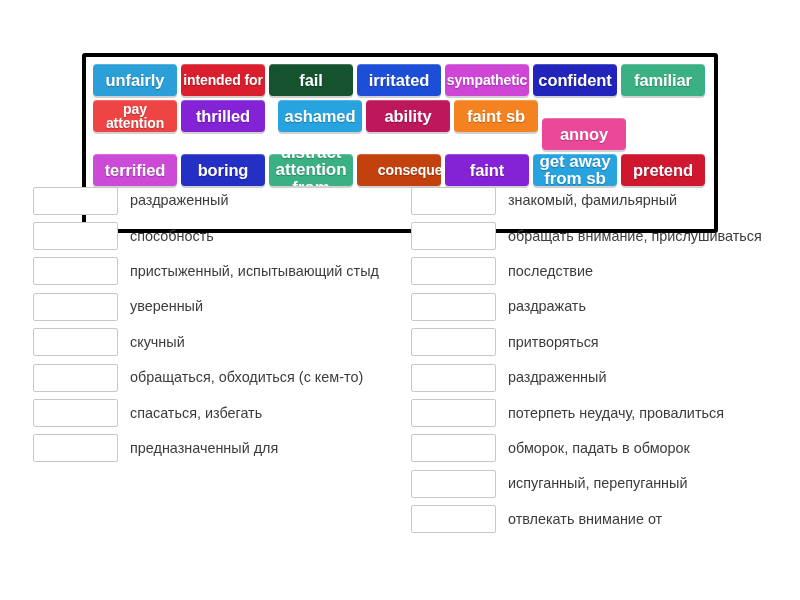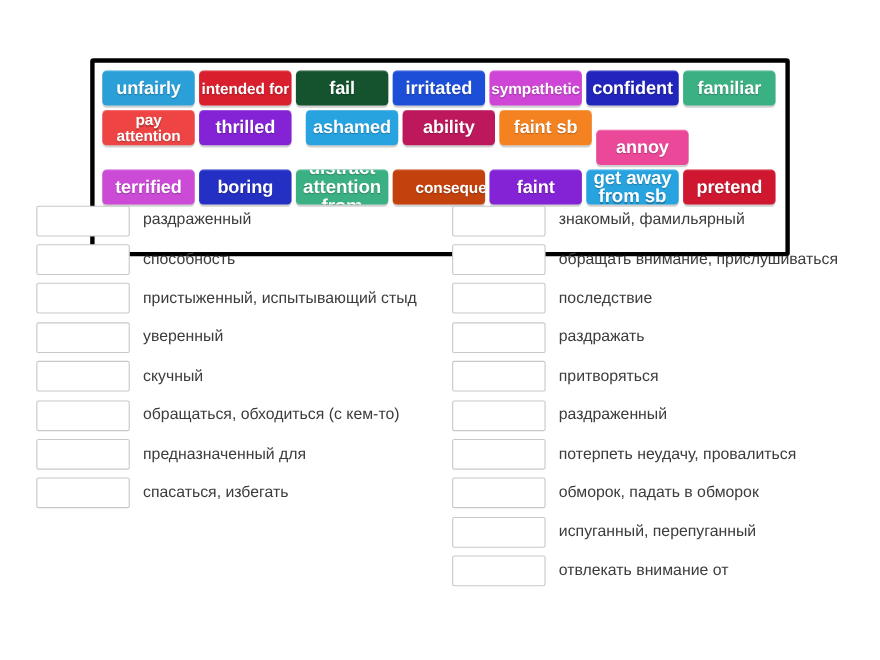--- a/index.html
+++ b/index.html
@@ -158,25 +158,25 @@
         <div class="row">
           <div class="drop-slot"></div>
           <div class="term">скучный</div>
         </div>
         <div class="row">
           <div class="drop-slot"></div>
           <div class="term">обращаться, обходиться (с кем-то)</div>
         </div>
         <div class="row">
           <div class="drop-slot"></div>
+          <div class="term">спасаться, избегать</div>
+        </div>
+        <div class="row">
+          <div class="drop-slot"></div>
           <div class="term">предназначенный для</div>
-        </div>
-        <div class="row">
-          <div class="drop-slot"></div>
-          <div class="term">спасаться, избегать</div>
         </div>
       </div>
     <div class="column right" id="col-right">
         <div class="row">
           <div class="drop-slot"></div>
           <div class="term">знакомый, фамильярный</div>
         </div>
         <div class="row">
           <div class="drop-slot"></div>
           <div class="term">обращать внимание, прислушиваться</div>

